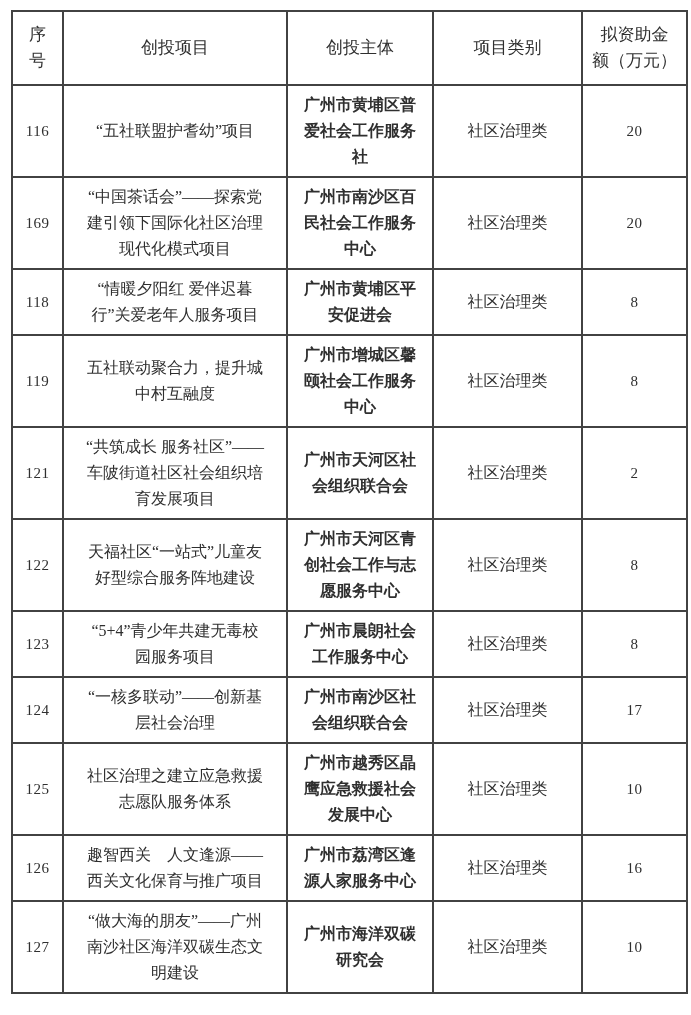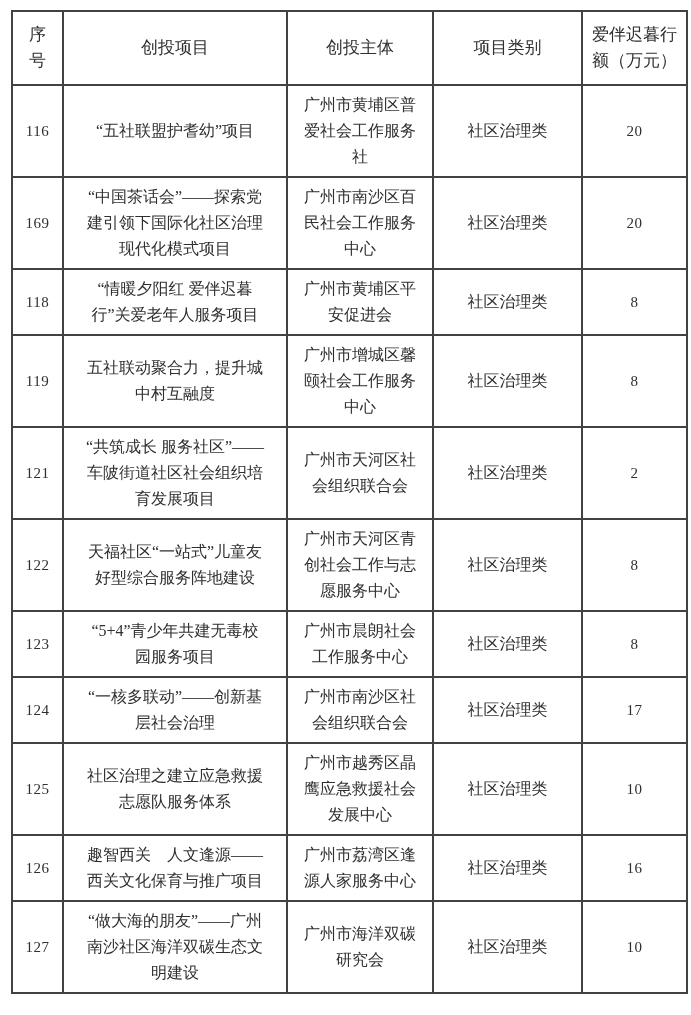--- a/index.html
+++ b/index.html
@@ -44,20 +44,21 @@
   .grant-table td.cell-no {
     font-size: 15px;
     letter-spacing: 0.5px;
     margin-left: 20px;
   }
   .grant-table td.cell-project {
     padding: 6px 20px;
   }
   .grant-table td.cell-entity {
     padding: 6px 13px;
+    font-weight: bold;
   }
   .grant-table td.cell-amount {
     font-size: 15px;
     letter-spacing: 0.5px;
     margin-top: 16px;
   }
 </style>
 </head>
 <body>
 
@@ -69,21 +70,21 @@
     <col class="c-category">
     <col class="c-amount">
   </colgroup>
   <thead>
     <tr>
       <th>序
 号</th>
       <th>创投项目</th>
       <th>创投主体</th>
       <th>项目类别</th>
-      <th>爱伴迟暮行
+      <th>拟资助金
 额（万元）</th>
     </tr>
   </thead>
   <tbody>
   <tr>
     <td class="cell-no">116</td>
     <td class="cell-project">“五社联盟护耆幼”项目</td>
     <td class="cell-entity">广州市黄埔区普爱社会工作服务社</td>
     <td class="cell-category">社区治理类</td>
     <td class="cell-amount">20</td>

